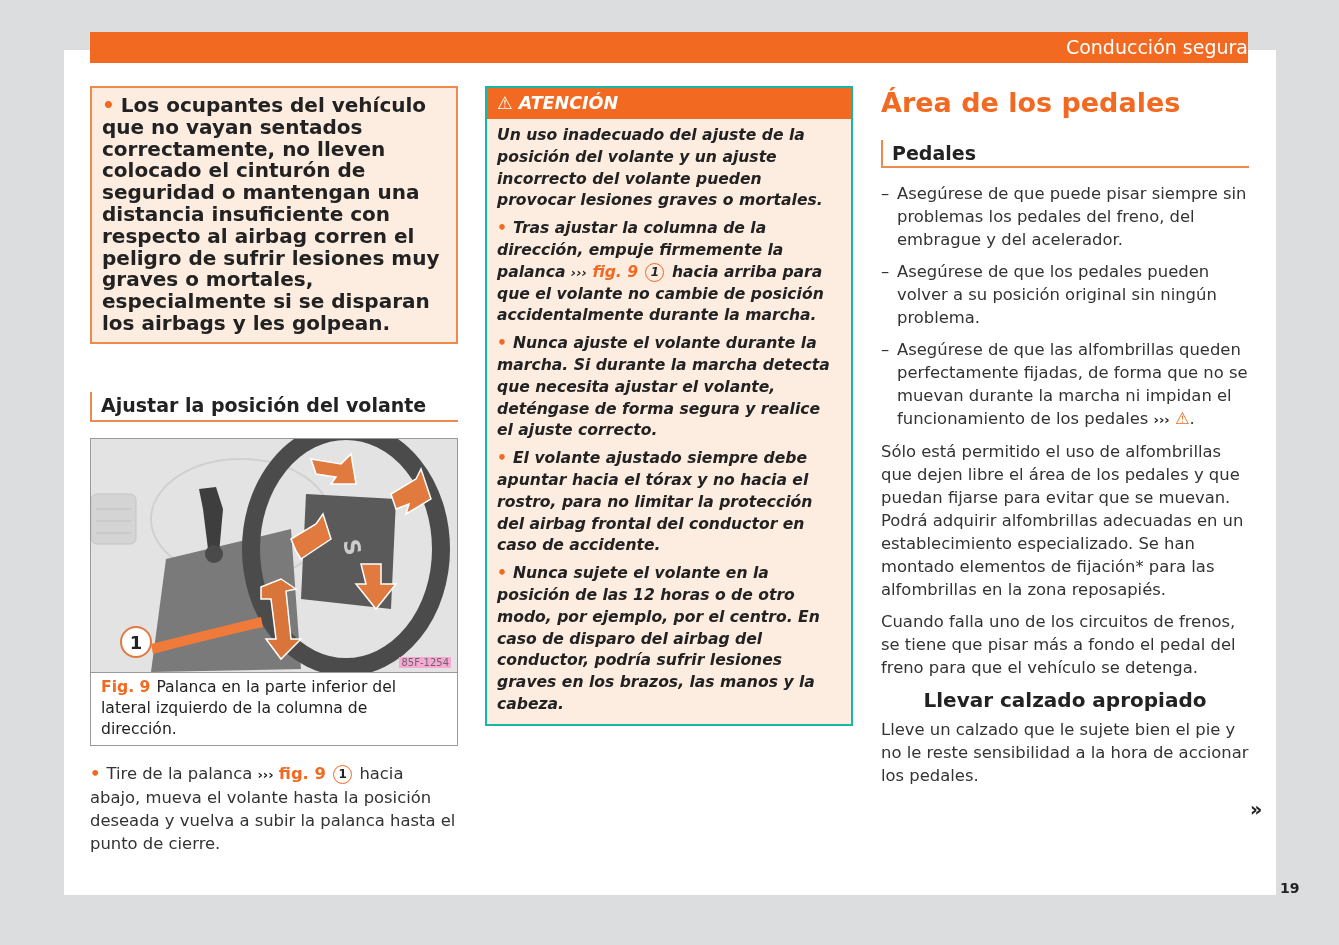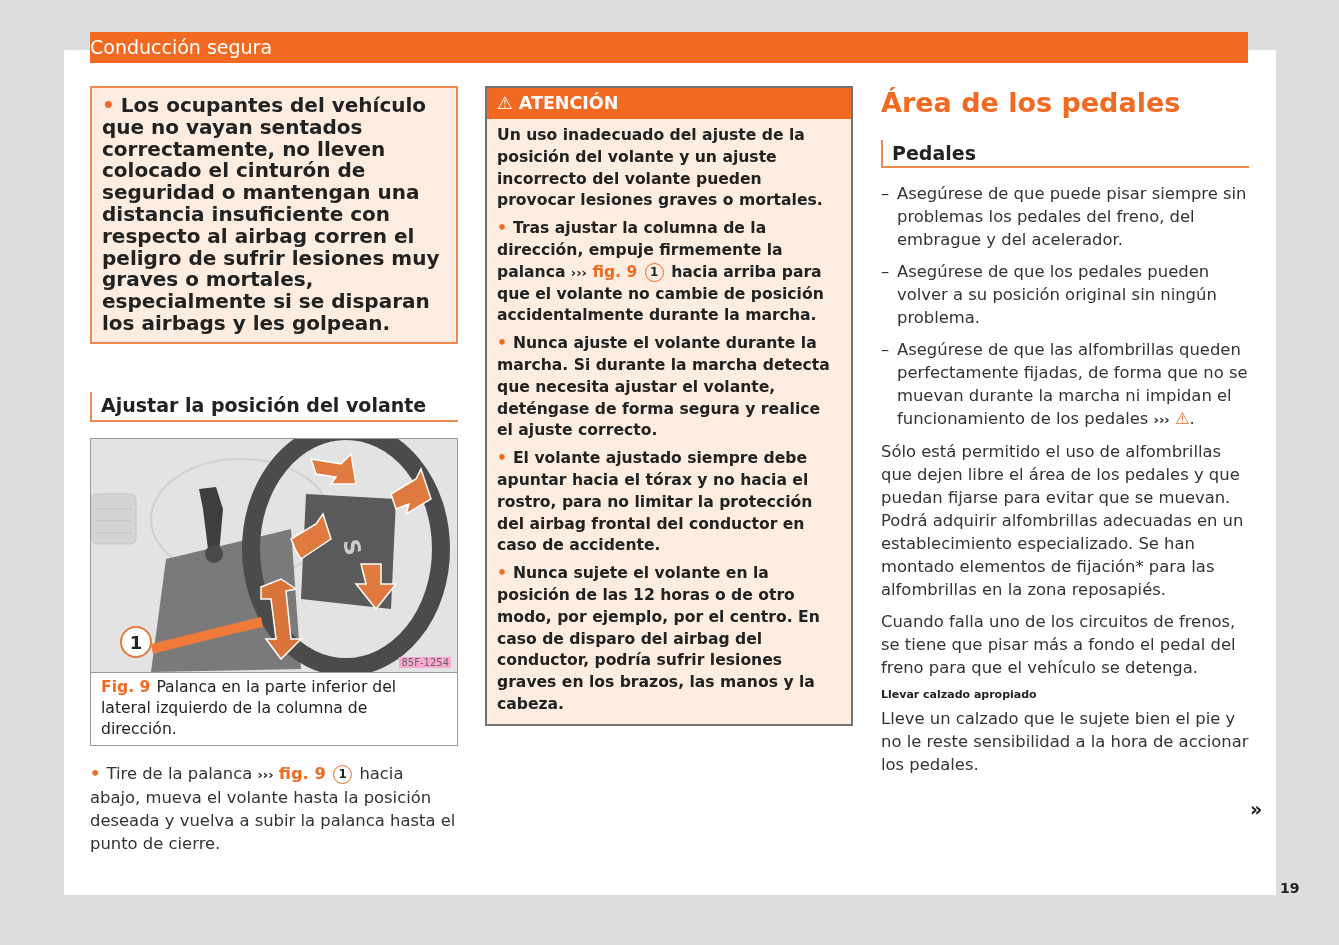--- a/index.html
+++ b/index.html
@@ -3,21 +3,21 @@
 <meta charset="utf-8">
 <style>
   html, body { margin:0; padding:0; }
   body {
     width:1339px; height:945px; background:#dcdddf; position:relative; overflow:hidden;
     font-family:"DejaVu Sans", sans-serif; color:#222;
   }
   .page { position:absolute; left:64px; top:50px; width:1212px; height:845px; background:#ffffff; }
   .header-bar {
     position:absolute; left:90px; top:32px; width:1158px; height:31px; background:#f26a21;
-    color:#fff; font-size:19px; text-align:left; line-height:31px;
+    color:#fff; font-size:19px; text-align:right; line-height:31px;
   }
   .col { position:absolute; }
   .col1 { left:90px; top:86px; width:368px; }
   .col2 { left:485px; top:86px; width:368px; }
   .col3 { left:881px; top:86px; width:368px; }
 
   .warnbox {
     border:2px solid #ef8a4f; background:#fdece0; padding:7px 10px 7px 10px; box-sizing:border-box;
     font-weight:bold; font-size:20px; line-height:21.8px; color:#222;
   }
@@ -32,37 +32,37 @@
   .fig-caption { padding:4px 10px 5px 10px; font-size:15.6px; line-height:21px; color:#222; }
   .fig-label { color:#f26a21; font-weight:bold; margin-right:6px; }
   .body-text { font-size:16.4px; line-height:23px; color:#333; margin-top:16px; }
   .fig-ref { color:#f26a21; font-weight:bold; }
   .circ {
     display:inline-block; width:17px; height:17px; border:1.5px solid #f26a21; border-radius:50%;
     font-size:12px; line-height:17px; text-align:center; color:#222; font-weight:bold; vertical-align:middle; margin:0 2px;
   }
   .arrows { font-weight:bold; color:#222; font-size:13px; }
 
-  .att-box { border:2px solid #737373; background:#fdece0; box-sizing:border-box; }
+  .att-box { border:2px solid #14b8a6; background:#fdece0; box-sizing:border-box;font-style:italic; }
   .att-head {
     background:#f26a21; color:#fff; font-weight:bold; font-size:17.5px; height:31px; line-height:31px; padding-left:10px;
   }
   .att-body { padding:6px 10px 8px 10px; font-weight:bold; font-size:15.6px; line-height:21.8px; color:#222; }
   .att-body p { margin:0 0 6px 0; }
 
   .h1 { font-weight:bold; font-size:27px; color:#f26a21; margin:0; line-height:34px; }
   .h2 {
     margin-top:20px; border-left:2px solid #ef8a4f; border-bottom:2px solid #ef8a4f;
     padding:2px 0 2px 9px; font-weight:bold; font-size:19px; color:#222;
   }
   .dash-list { margin-top:14px; font-size:16.4px; line-height:23px; color:#333; }
   .dash-item { position:relative; padding-left:16px; margin-bottom:9px; }
   .dash-item .dash { position:absolute; left:0; top:0; }
   .para { font-size:16.4px; line-height:23px; color:#333; margin-bottom:9px; }
-  .h3 { font-weight:bold; font-size:11px; color:#222; margin-bottom:6px; }
+  .h3 { font-weight:bold; font-size:20px; color:#222; margin-bottom:6px;text-align:center; }
   .warn-tri { color:#f26a21; }
   .cont-mark { position:absolute; left:1250px; top:798px; font-weight:bold; font-size:19px; color:#222; }
   .page-num { position:absolute; left:1280px; top:880px; font-weight:bold; font-size:14px; color:#222; }
 </style>
 </head>
 <body>
 
 <div class="page"></div>
 <div class="header-bar">Conducción segura</div>
 

